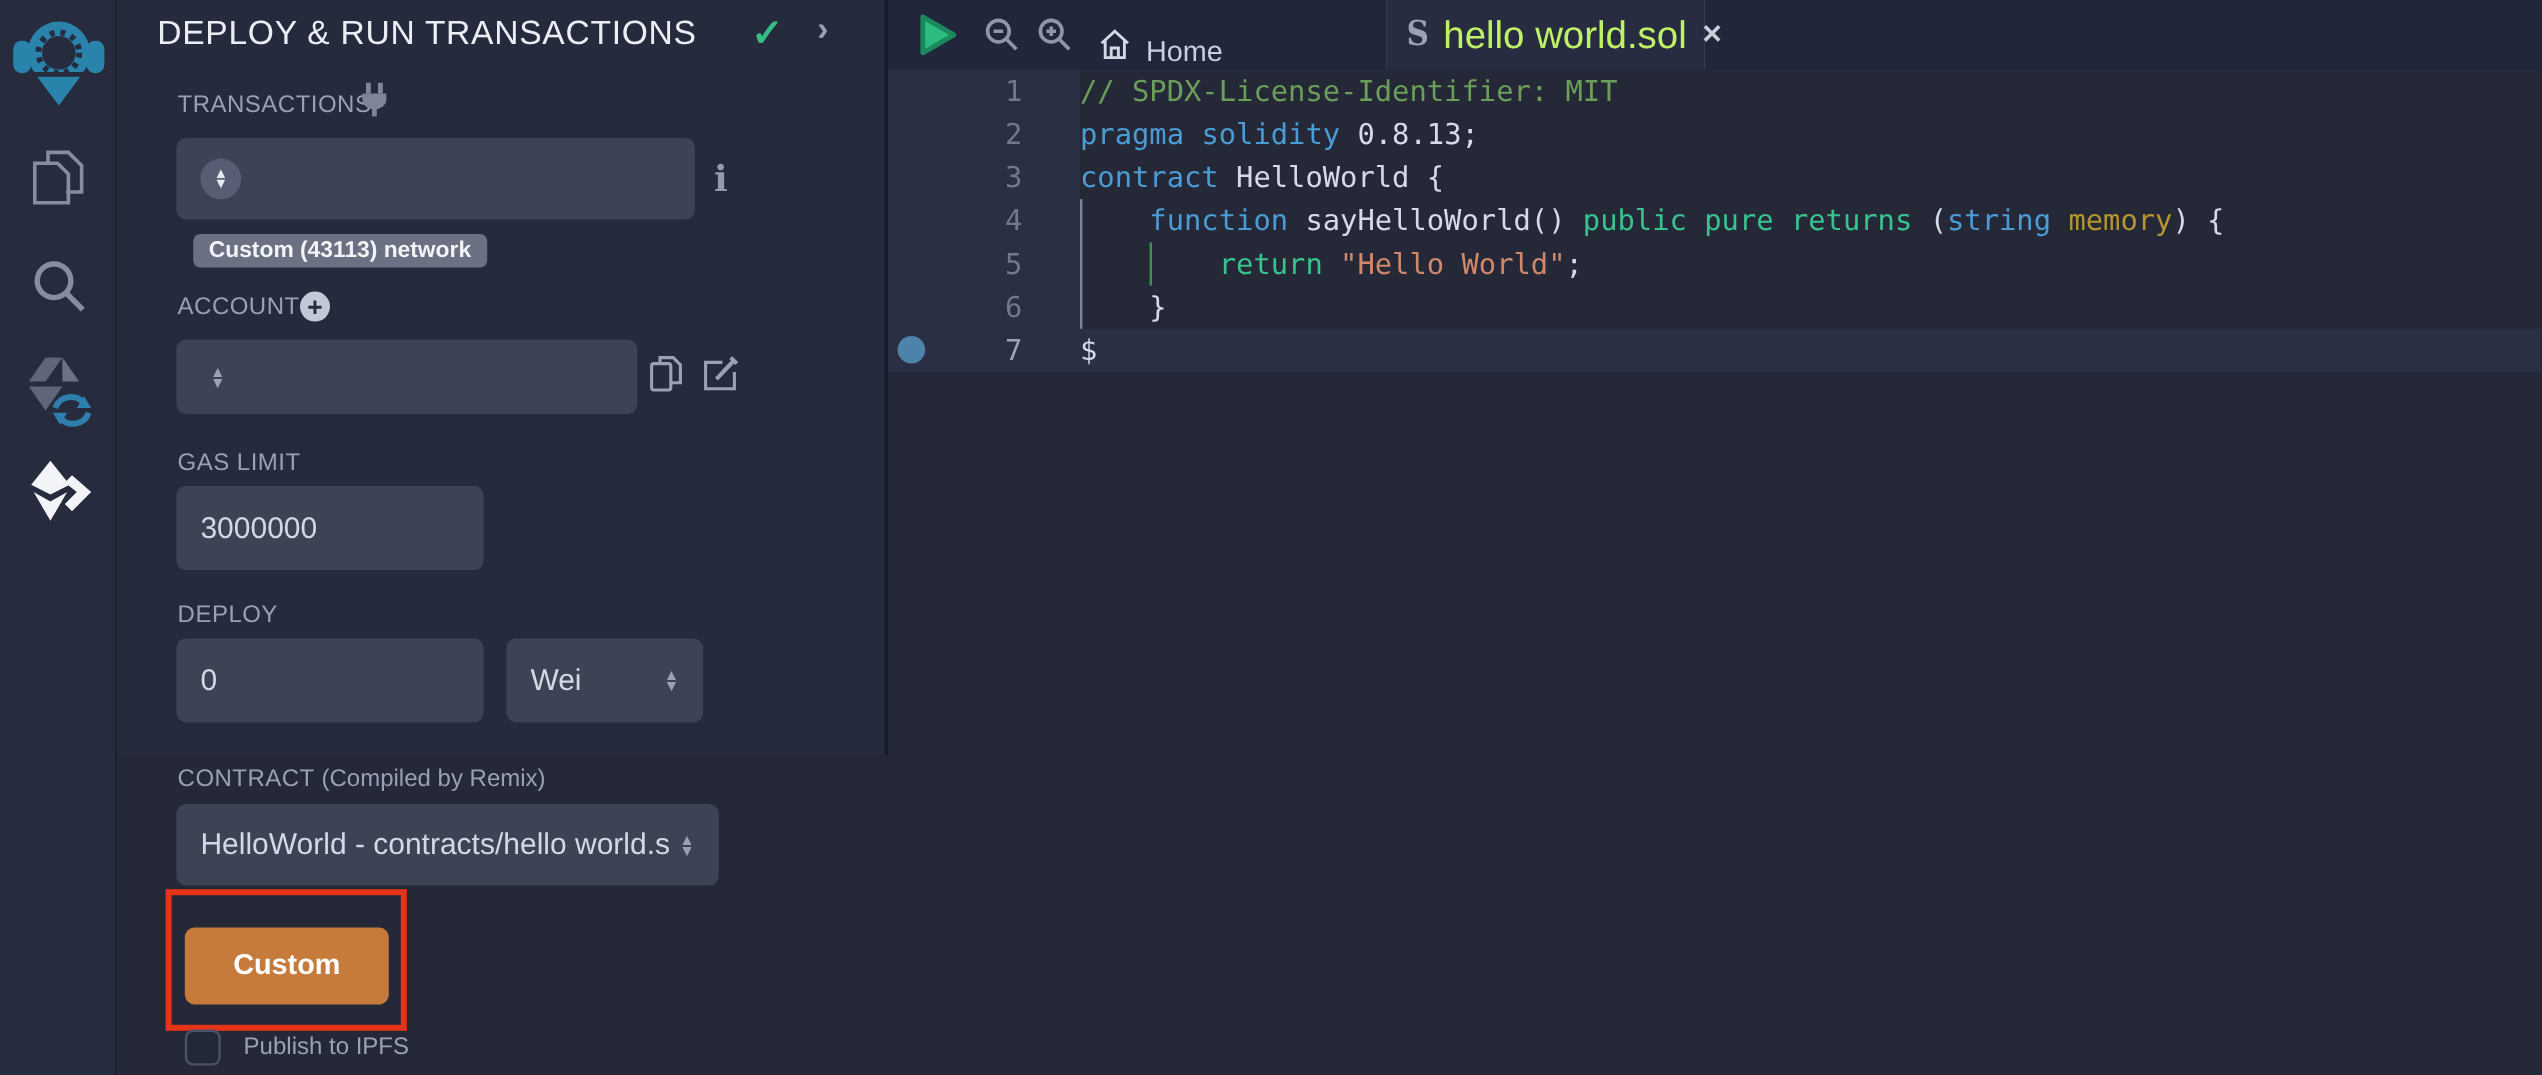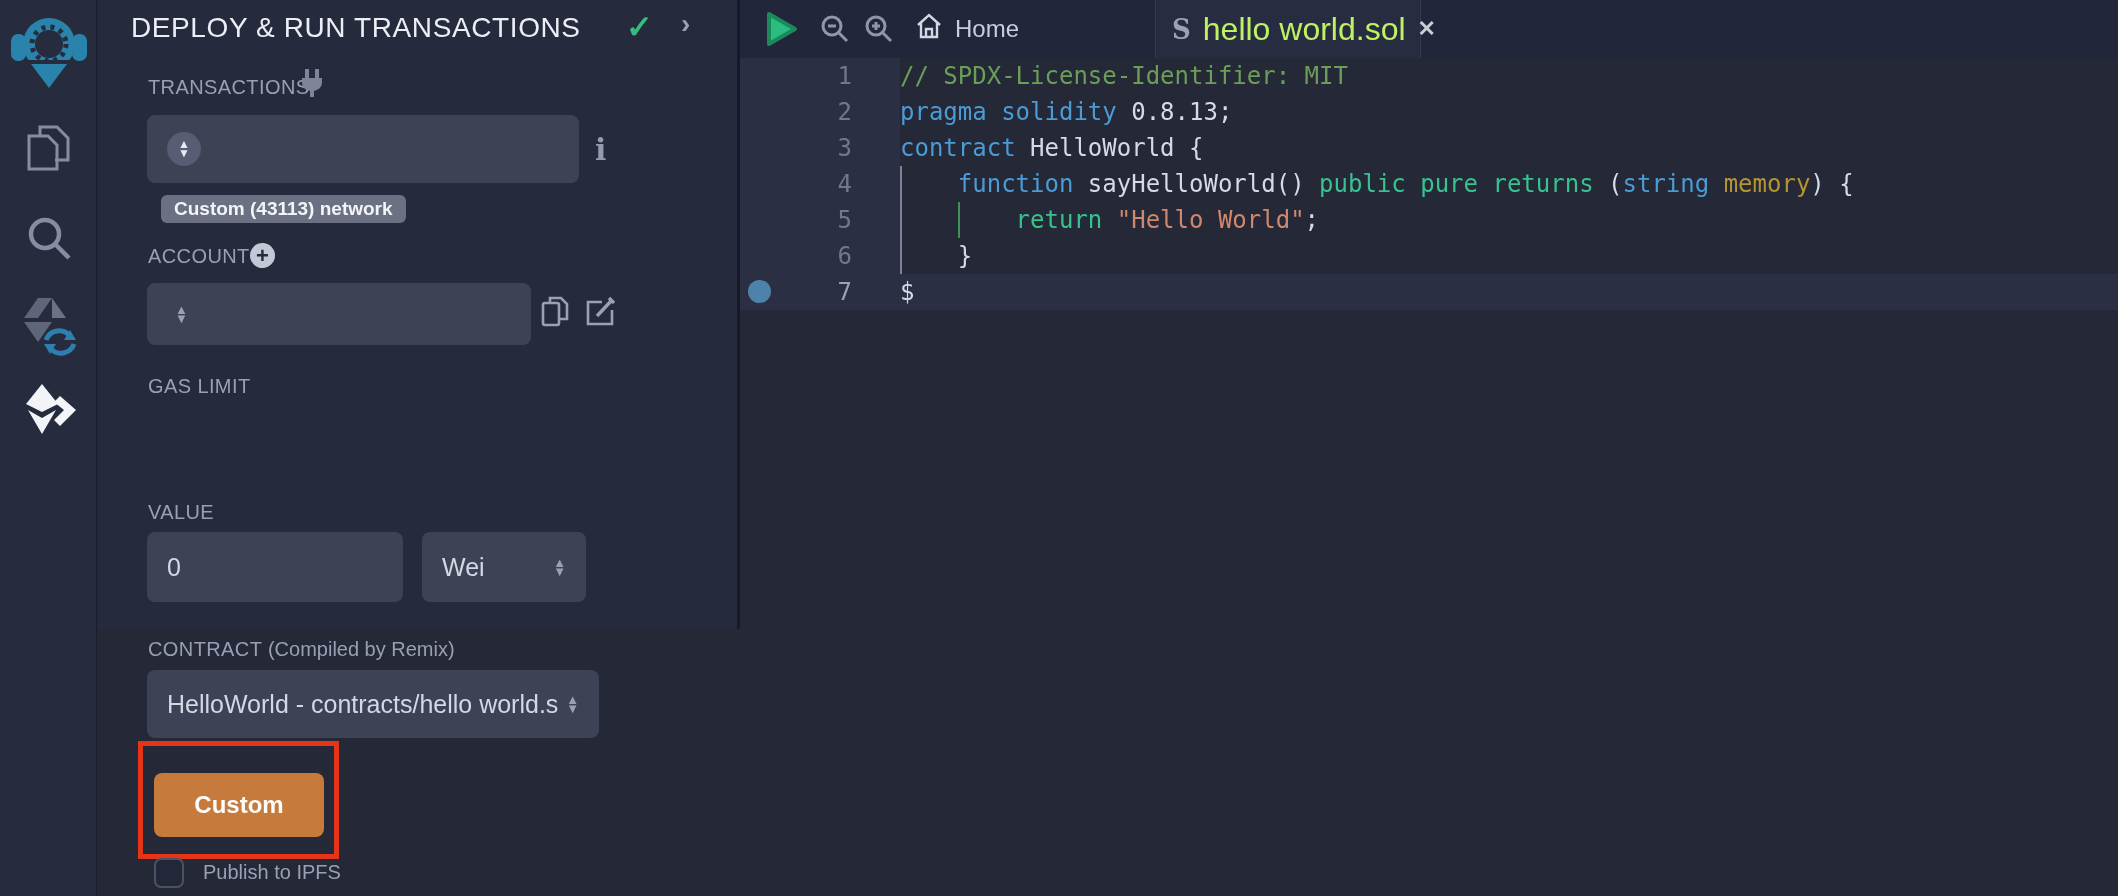--- a/index.html
+++ b/index.html
@@ -47,21 +47,21 @@
   .annotation{position:absolute;left:40px;top:741px;width:201px;height:118px;
     border:5px solid var(--annotation-red);pointer-events:none}
   .checkbox{position:absolute;left:56px;top:858px;width:30px;height:30px;border-radius:7px;
     border:2px solid #4b5166;background:#232839}
   .checkbox-label{position:absolute;left:105px;top:861px;font-size:20px;color:#9aa1b5}
 
   
   .editor{position:absolute;left:740px;top:0;width:1378px;height:896px;background:var(--editor-bg)}
   .tabbar{position:absolute;left:0;top:0;width:1378px;height:58px;background:var(--tabbar-bg)}
   .toolbar-icon{position:absolute;top:11px;display:flex;align-items:center;justify-content:center}
-  .home-tab{position:absolute;left:165px;top:0;height:58px;display:flex;align-items:center;gap:12px;
+  .home-tab{position:absolute;left:165px;top:0;height:58px;display:flex;align-items:flex-end;gap:12px;
     padding:0 10px;color:#c9cedd;font-size:24px}
   .file-tab{position:absolute;left:415px;top:0;width:266px;height:58px;background:var(--tab-bg);
     border-left:1px solid #353a4e;border-right:1px solid #353a4e;display:flex;align-items:center;
     padding:0 16px;gap:12px}
   .file-tab .s-glyph{font-size:26px;font-weight:bold;color:#9aa1b2;
     font-family:"DejaVu Serif",serif;transform:scaleY(1.1)}
   .file-tab .tab-label{font-size:32px;color:#bef264;white-space:nowrap;flex:1}
   .file-tab .close-x{font-size:22px;font-weight:bold;color:#c9ced9}
 
   .editor-body{position:absolute;left:0;top:58px;width:1378px;height:838px;
@@ -171,22 +171,25 @@
     </span>
     <span class="mini-icon" style="left:486px;top:296px">
       <svg width="32" height="32" viewBox="0 0 32 32" fill="none" stroke="#9aa1b5" stroke-width="2.6">
         <path d="M28 14 V28 H4 V6 H18"></path>
         <path d="M13 20 L28 4" stroke-width="3.4"></path>
         <path d="M25 2 L30 7" stroke-width="3.4"></path>
       </svg>
     </span>
 
     <div class="sec-label" style="top:375px">GAS LIMIT</div>
-
-    <div class="sec-label" style="top:501px">VALUE</div>
+    <div class="box" style="left:49px;top:405px;width:256px;height:70px">
+      <span class="val">3000000</span>
+    </div>
+
+    <div class="sec-label" style="top:501px">DEPLOY</div>
     <div class="box" style="left:49px;top:532px;width:256px;height:70px">
       <span class="val">0</span>
     </div>
     <div class="box" style="left:324px;top:532px;width:164px;height:70px">
       <span class="val">Wei</span>
       <span class="spinner">
           <span>▲</span>
           <span>▼</span>
         </span>
     </div>

